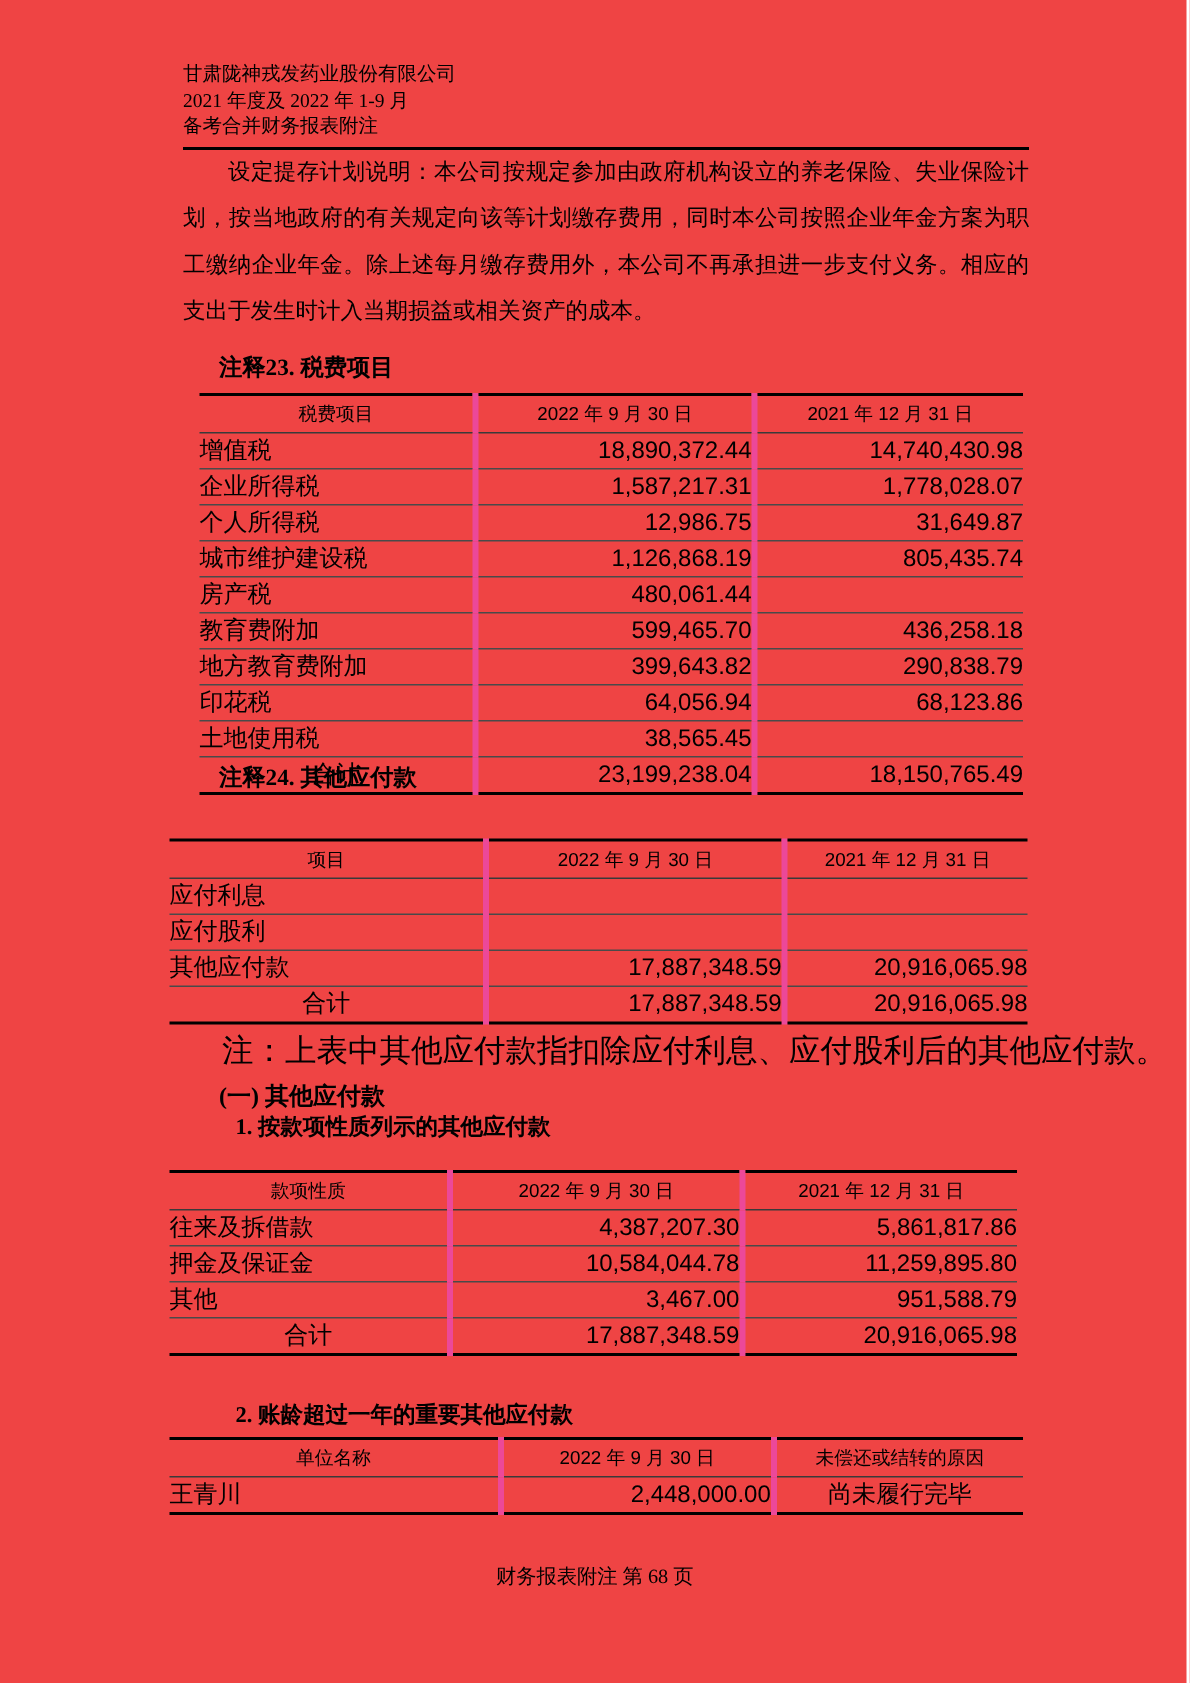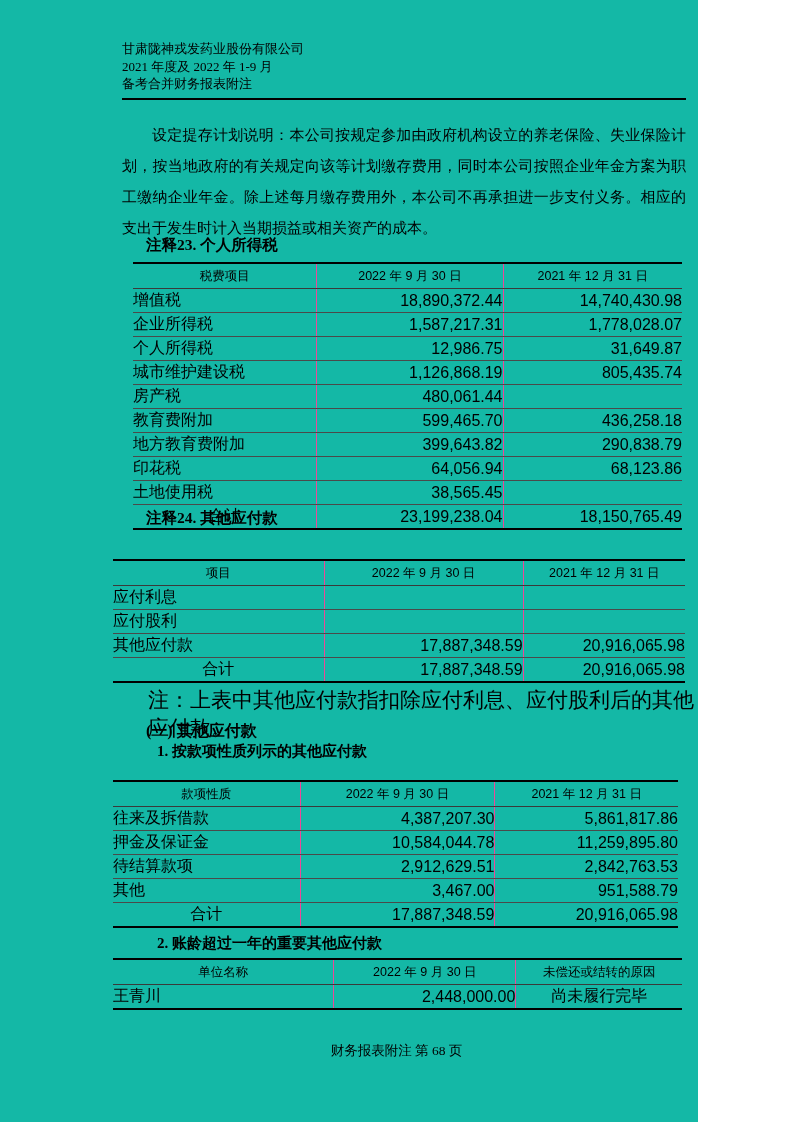--- a/index.html
+++ b/index.html
@@ -1,25 +1,25 @@
 <!DOCTYPE html>
 <html><head>
 <meta charset="utf-8">
 <style>
   html,body { margin:0; padding:0; background:#fff; }
   .page {
-    position:relative; width:698px; height:1122px; background:#14b8a6;
+    position:relative; width:791px; height:1122px; background:#ef4444;
     font-family:"Liberation Serif", serif; color:#000; overflow:hidden;
   }
   
   .doc-header { position:absolute; left:122px; top:40px; font-size:13px; line-height:17.5px; }
   .header-rule { position:absolute; left:122px; top:98px; width:564px; height:2px; background:#000; }
   
   .intro {
-    position:absolute; left:122px; top:120px; width:564px;
+    position:absolute; left:122px; top:100px; width:564px;
     font-size:15px; line-height:31px; text-align:justify; text-indent:2em;
   }
   
   .h-bold { position:absolute; font-weight:bold; font-size:15.5px; }
   .h-note23 { left:146px; top:235px; }
   .h-note24 { left:146px; top:508px; }
   .h-sec1   { left:146px; top:721px; font-size:16px; }
   .h-sub1   { left:157px; top:742px; font-size:15px; }
   .h-sub2   { left:157px; top:934px; font-size:15px; }
   .table-note { position:absolute; left:148px; top:686px; font-size:21px; }
@@ -28,21 +28,21 @@
     position:absolute; border-collapse:collapse; table-layout:fixed;
     border-top:2.5px solid #000; border-bottom:2.5px solid #000;
   }
   table.fin th {
     font-weight:normal; text-align:center; border-bottom:1px solid #3a3a3a;
     font-size:12.5px; font-family:"Liberation Sans", sans-serif; height:24px; padding:0;
   }
   table.fin td {
     border-bottom:1px solid #4a4a4a; font-size:16px; height:23px; padding:0;
   }
-  table.fin th + th, table.fin td + td { border-left:1px solid #ec4899; }
+  table.fin th + th, table.fin td + td { border-left:4px solid #ec4899; }
   .t1 { left:113px; top:262px; width:549px;margin-left:20px; }
   .t1 th { height:25px; }
   .t2 { left:113px; top:559px; width:572px; }
   .t2 td { height:24px; }
   .t3 { left:113px; top:780px; width:565px; }
   .t3 th { height:23px; }
   .t3 td { height:23.5px; }
   .t4 { left:113px; top:958px; width:569px; }
   .t4 td { height:26px; }
   .label { text-align:left; padding-left:6px; }
@@ -64,21 +64,21 @@
 
   <div class="doc-header">
     <div>甘肃陇神戎发药业股份有限公司</div>
     <div>2021 年度及 2022 年 1-9 月</div>
     <div>备考合并财务报表附注</div>
   </div>
   <div class="header-rule"></div>
 
   <div class="intro">设定提存计划说明：本公司按规定参加由政府机构设立的养老保险、失业保险计划，按当地政府的有关规定向该等计划缴存费用，同时本公司按照企业年金方案为职工缴纳企业年金。除上述每月缴存费用外，本公司不再承担进一步支付义务。相应的支出于发生时计入当期损益或相关资产的成本。</div>
 
-  <div class="h-bold h-note23">注释23. 个人所得税</div>
+  <div class="h-bold h-note23">注释23. 税费项目</div>
 
   <table class="fin t1">
     <colgroup>
         <col style="width:33.5%">
         <col style="width:33.9%">
         <col style="width:32.6%">
       </colgroup>
     <thead>
       <tr>
         <th>税费项目</th>
@@ -202,25 +202,20 @@
         <td class="label">往来及拆借款</td>
         <td class="num">4,387,207.30</td>
         <td class="num">5,861,817.86</td>
       </tr>
       <tr>
         <td class="label">押金及保证金</td>
         <td class="num">10,584,044.78</td>
         <td class="num">11,259,895.80</td>
       </tr>
       <tr>
-        <td class="label">待结算款项</td>
-        <td class="num">2,912,629.51</td>
-        <td class="num">2,842,763.53</td>
-      </tr>
-      <tr>
         <td class="label">其他</td>
         <td class="num">3,467.00</td>
         <td class="num">951,588.79</td>
       </tr>
       <tr>
         <td class="center">合计</td>
         <td class="num">17,887,348.59</td>
         <td class="num">20,916,065.98</td>
       </tr>
     </tbody>

